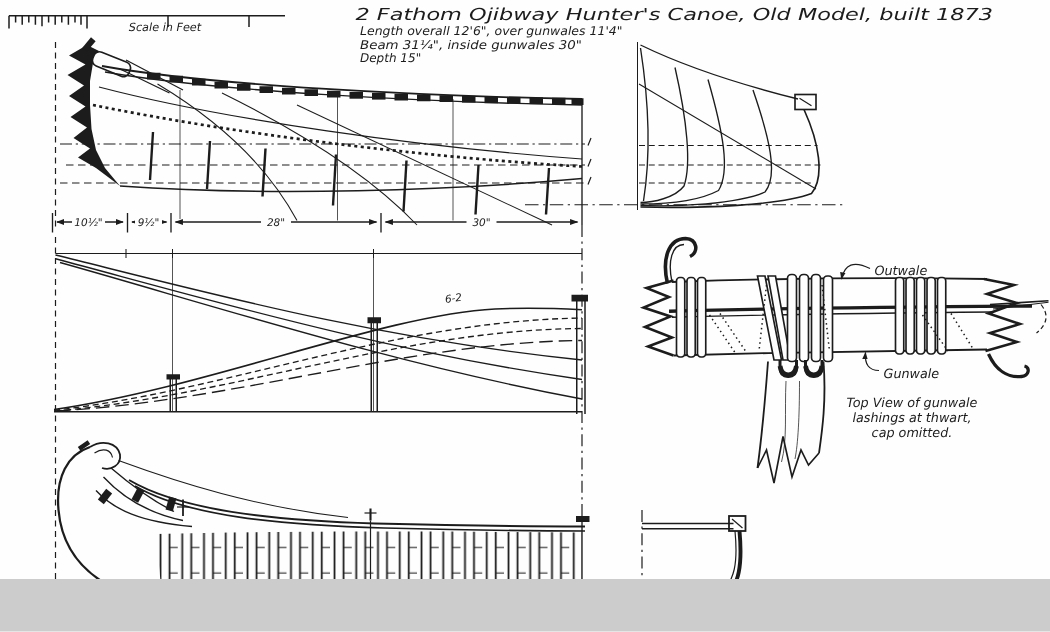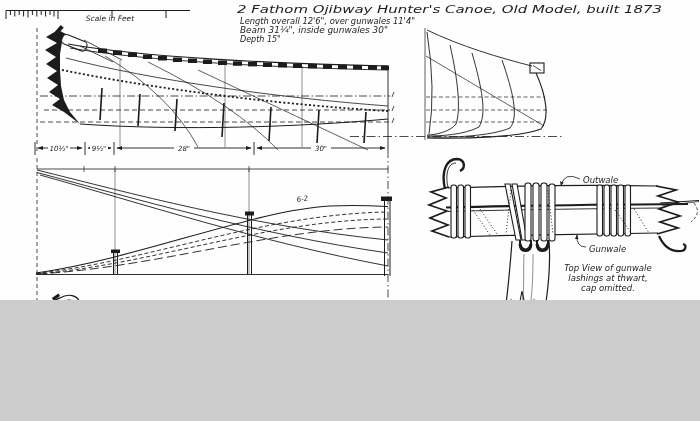--- a/index.html
+++ b/index.html
@@ -1,18 +1,18 @@
 <!DOCTYPE html>
 <html style="--ink: #1c1c1c; --paper: #fefefe;"><head>
 <meta charset="utf-8">
 <style>
   :root { --ink:#1c1c1c; --paper:#fefefe; }
   html,body { margin:0; padding:0; }
   body { background:#ccc; }
-  .canvas { position:relative; width:700px; height:300px; background:var(--paper); overflow:hidden; }
+  .canvas { position:relative; width:700px; height:386px; background:var(--paper); overflow:hidden; }
   svg { display:block; }
   .s { stroke:var(--ink); fill:none; }
   .f { fill:var(--ink); stroke:none; }
   .w { fill:var(--paper); stroke:var(--ink); }
   .pb { fill:var(--paper); stroke:none; }
   text { fill:var(--ink); stroke:none; font-family:"DejaVu Sans", sans-serif; font-style:italic; }
 </style>
 </head>
 <body>
 

